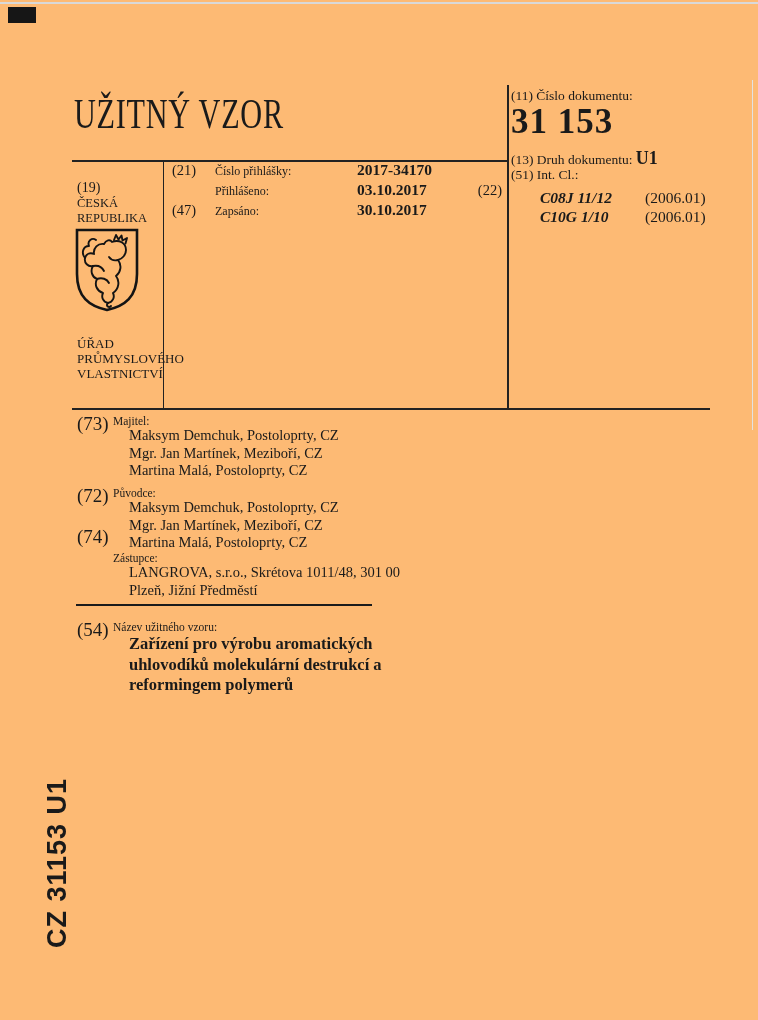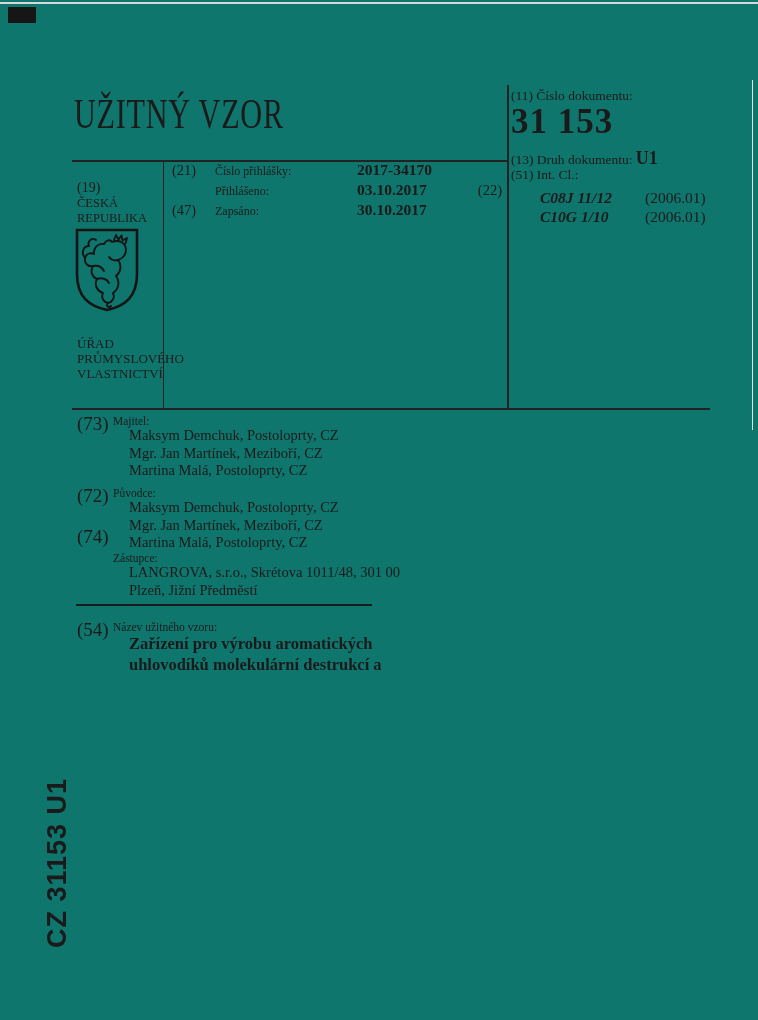--- a/index.html
+++ b/index.html
@@ -1,19 +1,19 @@
 <!DOCTYPE html>
 <html><head>
 <meta charset="utf-8">
 <style>
   html,body{margin:0;padding:0;background:#e9e9e9;}
   .page{
     position:relative;
     width:758px;height:1020px;
-    background:#0f766e;
+    background:#fdba74;
     overflow:hidden;
     font-family:"Liberation Serif","DejaVu Serif",serif;
     color:#1a1a1a;
   }
   .abs{position:absolute;}
   
   .top-scan-line{left:0;top:2px;width:758px;height:2px;background:#d9d9d9;}
   .corner-mark{left:8px;top:7px;width:28px;height:16px;background:#161616;}
   .right-edge-line{left:752px;top:80px;width:1px;height:350px;background:#e2e2e2;}
   
@@ -174,17 +174,18 @@
   <div class="abs s74-lines">
     <div class="sec-line">LANGROVA, s.r.o., Skrétova 1011/48, 301 00</div>
     <div class="sec-line">Plzeň, Jižní Předměstí</div>
   </div>
 
   <div class="abs sec-code s54-code">(54)</div>
   <div class="abs sec-label s54-label">Název užitného vzoru:</div>
   <div class="abs s54-lines">
     <div class="sec-line">Zařízení pro výrobu aromatických</div>
     <div class="sec-line">uhlovodíků molekulární destrukcí a</div>
+    <div class="sec-line">reformingem polymerů</div>
   </div>
 
   <div class="abs vertical-id">CZ 31153 U1</div>
 
 </div>
 
 </body></html>

